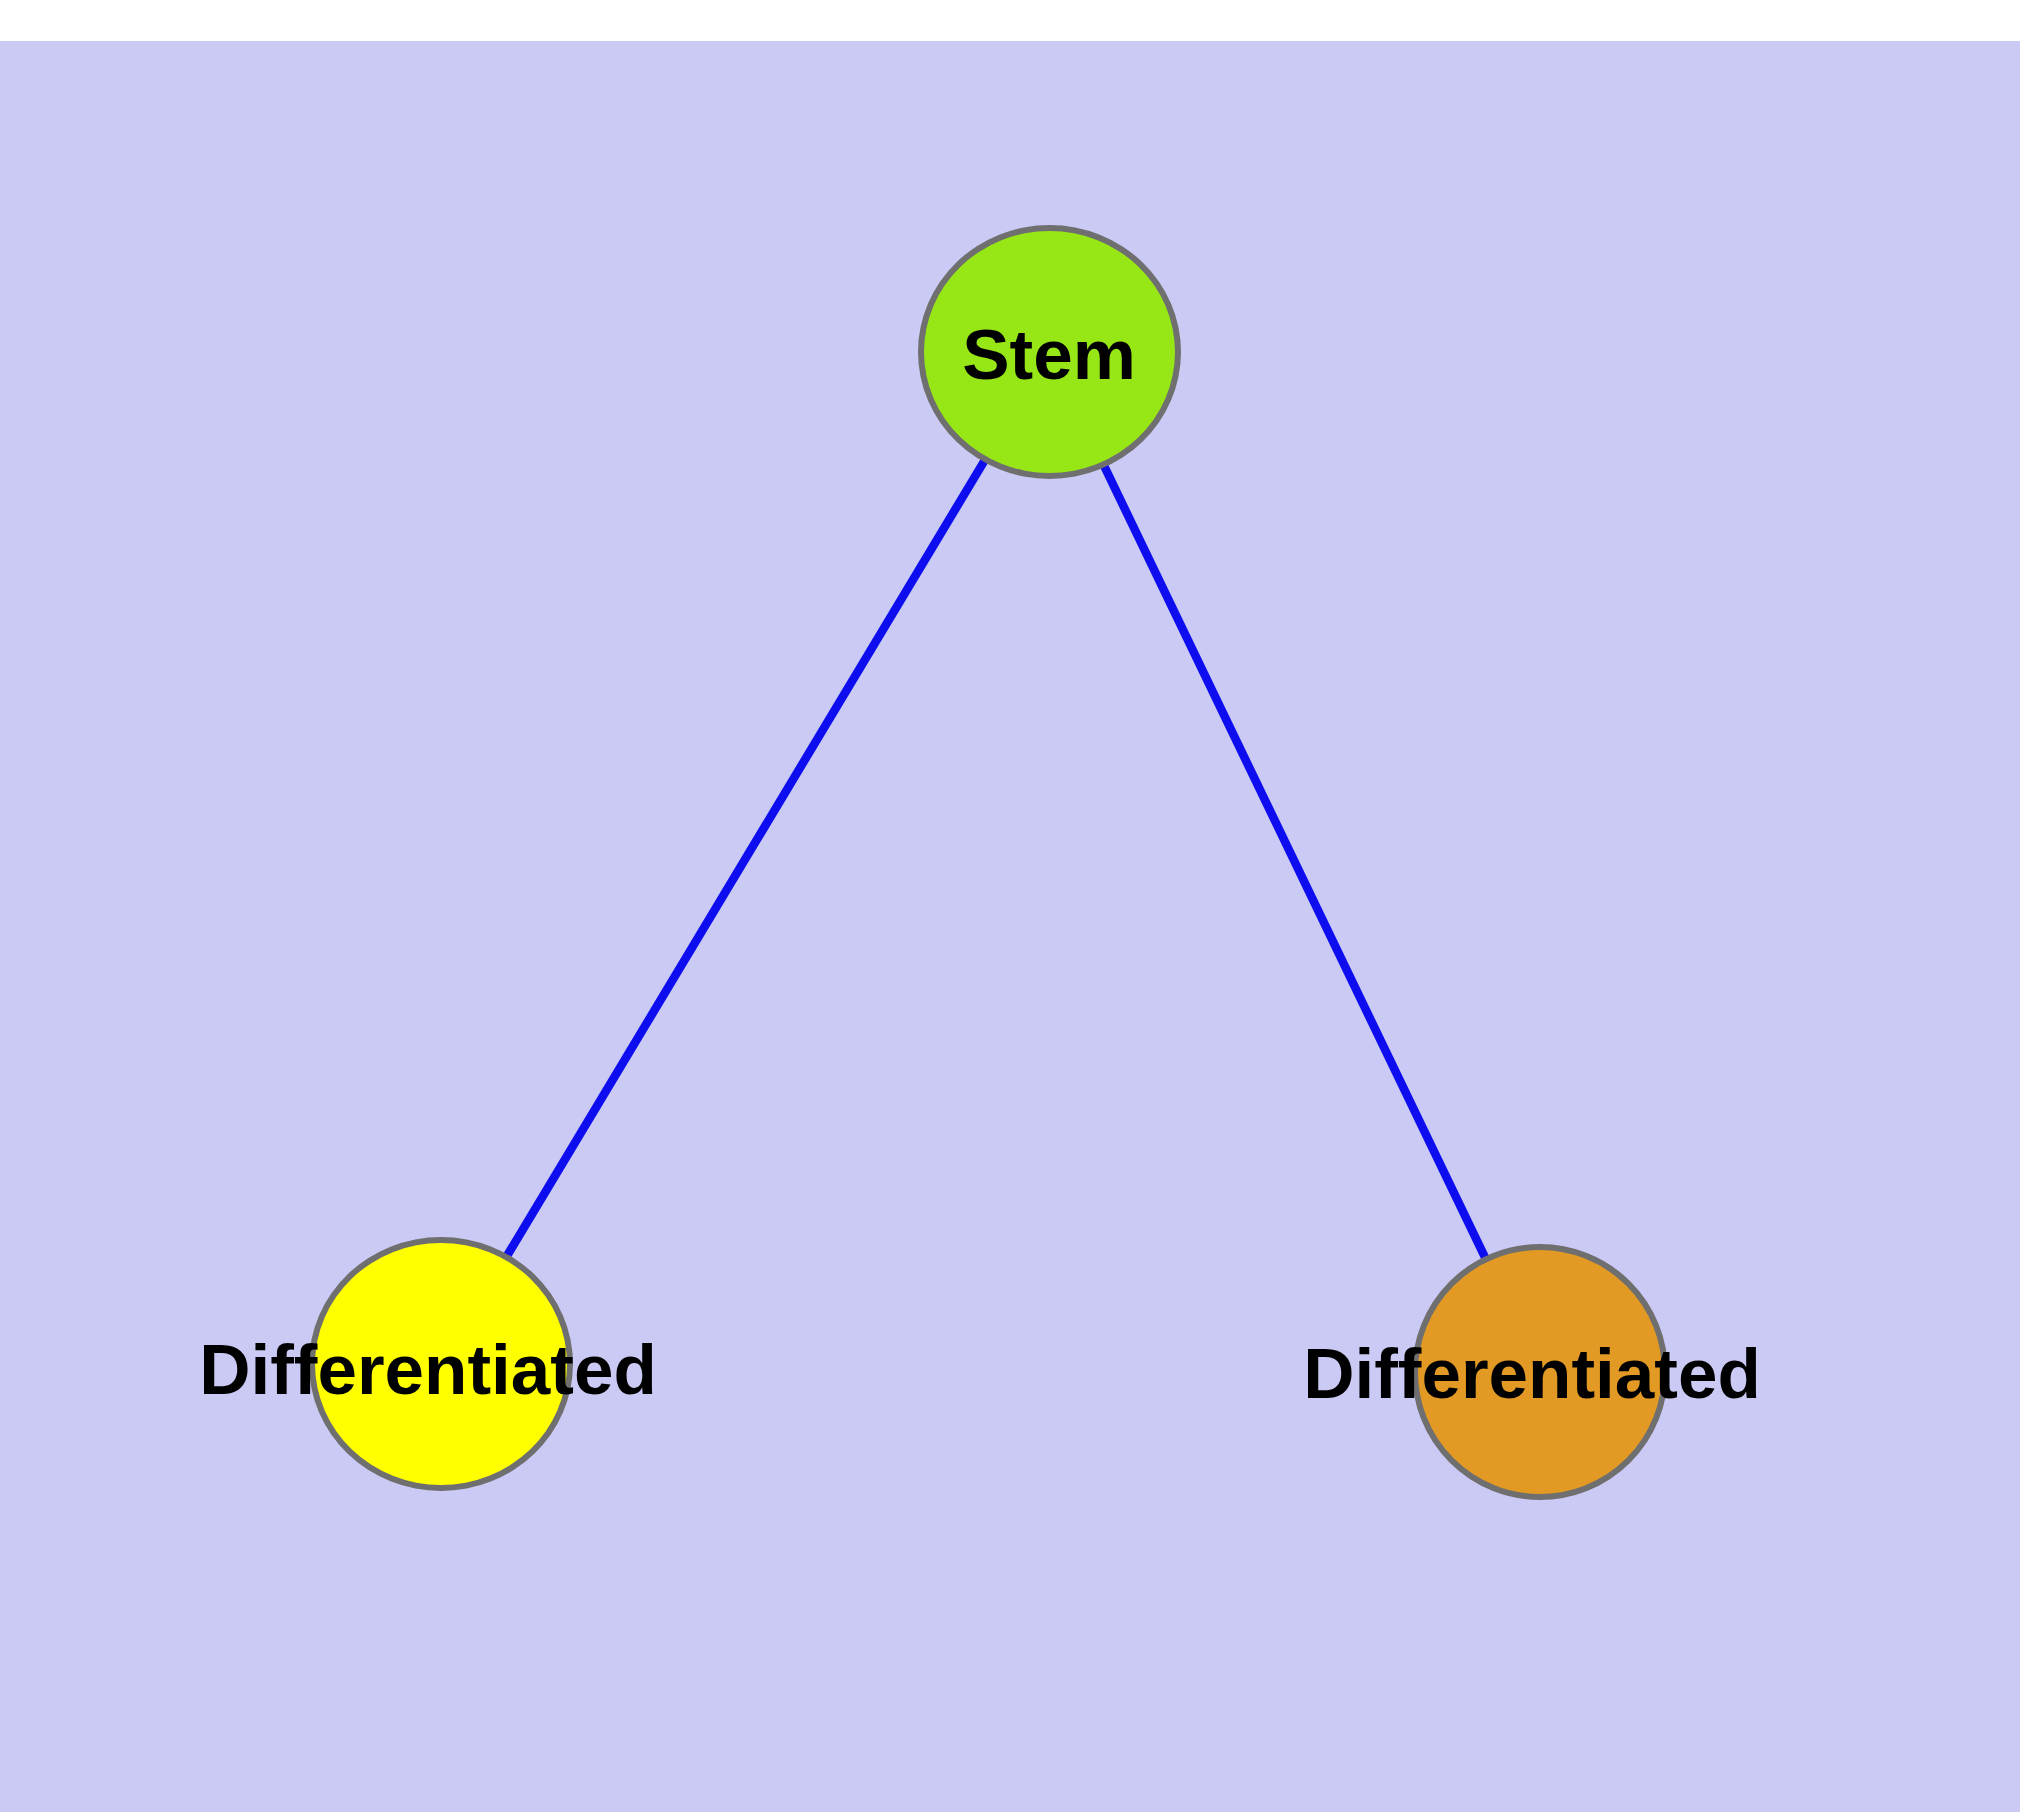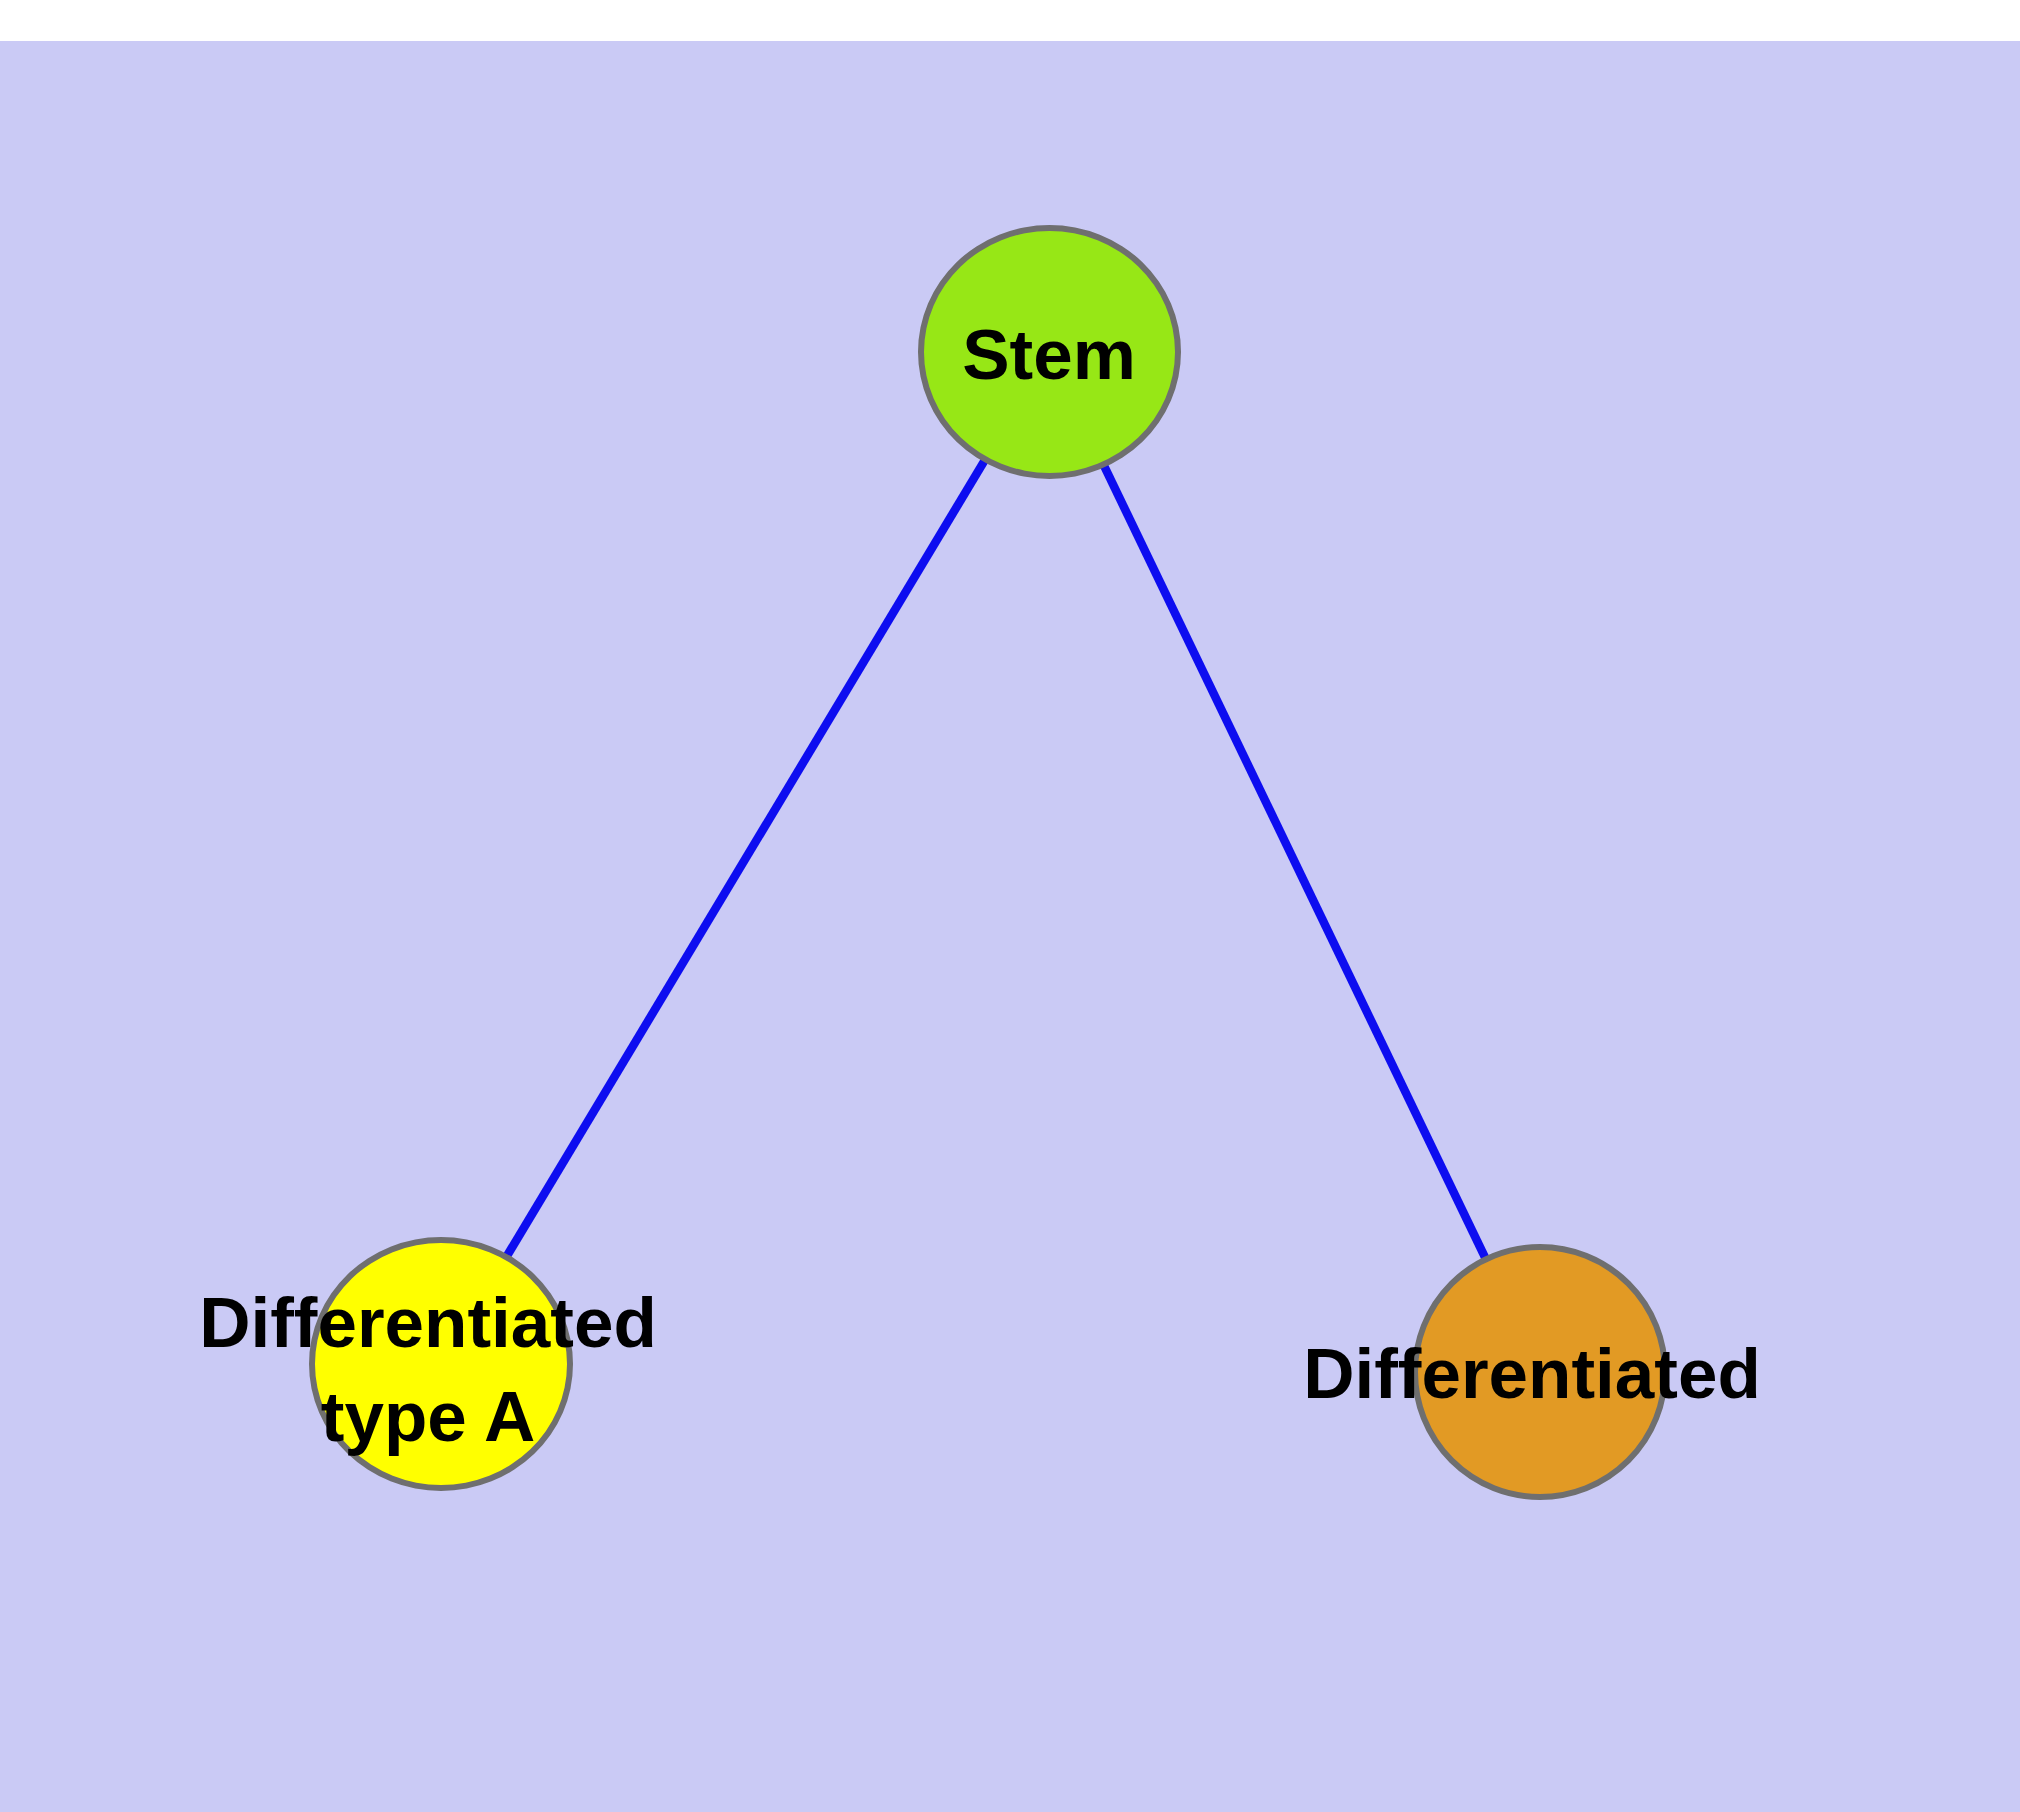--- a/index.html
+++ b/index.html
@@ -75,20 +75,19 @@
   <div class="node-circle stem" style="background: rgb(151, 231, 22);"></div>
   <div class="node-circle type-a" style="background: rgb(255, 255, 0);"></div>
   <div class="node-circle type-b" style="background: rgb(226, 154, 36);"></div>
 
   <div class="node-label stem">
     <span>Stem</span>
   </div>
 
   <div class="node-label type-a">
     <div>Differentiated</div>
-    <div>type A</div>
   </div>
 
   <div class="node-label type-b">
     <div>Differentiated</div>
   </div>
 </div>
 
 
 </body></html>

